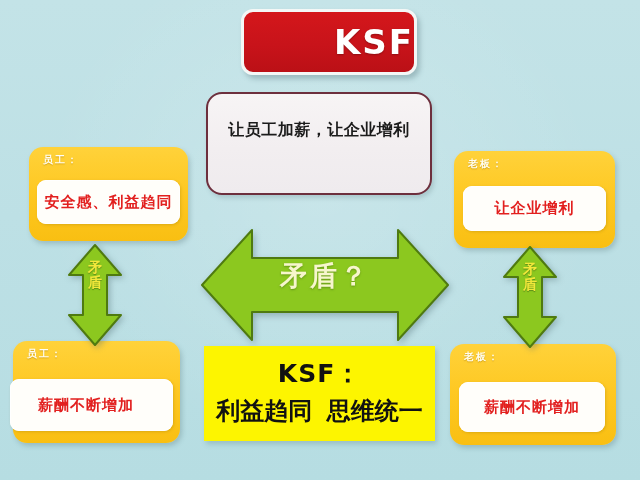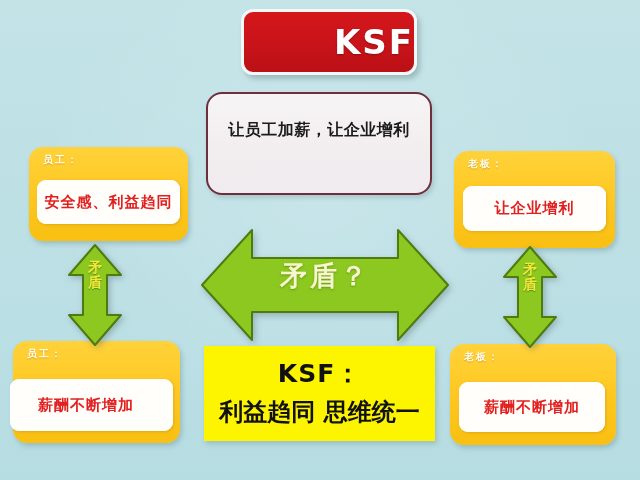--- a/index.html
+++ b/index.html
@@ -105,21 +105,21 @@
   .conclusion{
     position:absolute;left:204px;top:346px;width:231px;height:95px;
     background:#fdf500;
     box-shadow:2px 3px 5px rgba(90,120,125,.3);
     display:flex;flex-direction:column;align-items:center;justify-content:center;
   }
   .conclusion .l1{
     color:#111;font-size:25px;font-weight:bold;letter-spacing:1px;line-height:1.1;text-align:center;
   }
   .conclusion .l2{
-    color:#111;font-size:24px;font-weight:bold;letter-spacing:0px;line-height:1.15;margin-top:11px;
+    color:#111;font-size:24px;font-weight:bold;letter-spacing:0px;line-height:1.15;margin-top:11px;font-family:Liberation Mono, monospace;
   }
 
   
   .h-arrow{
     position:absolute;left:200px;top:226px;width:250px;height:118px;
   }
   .h-arrow svg{display:block;width:100%;height:100%;
     filter:drop-shadow(2px 3px 3px rgba(80,110,115,.4));}
   .h-arrow .lbl{
     position:absolute;left:0;right:0;top:32px;

